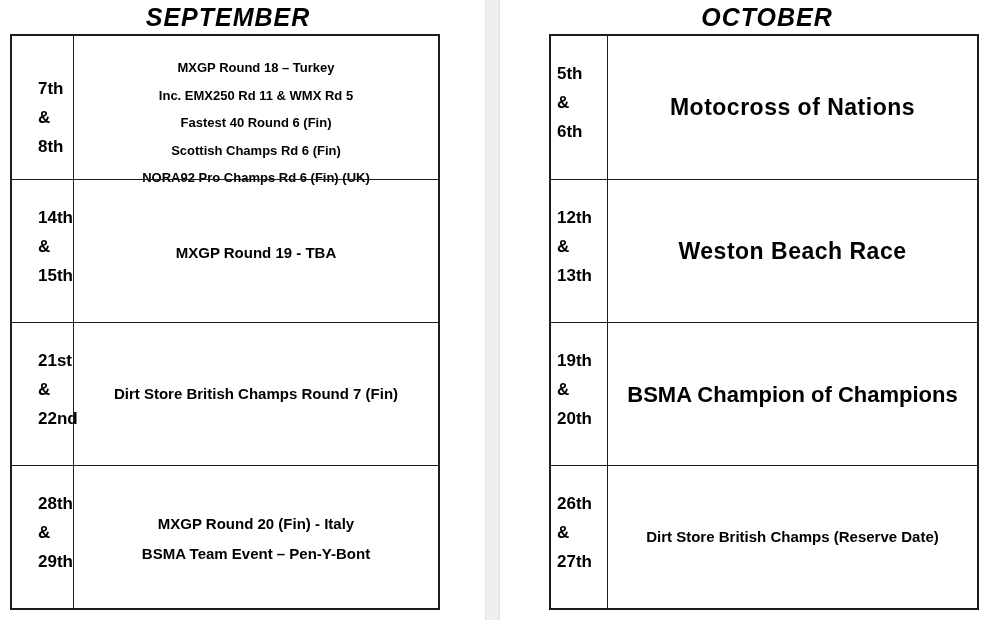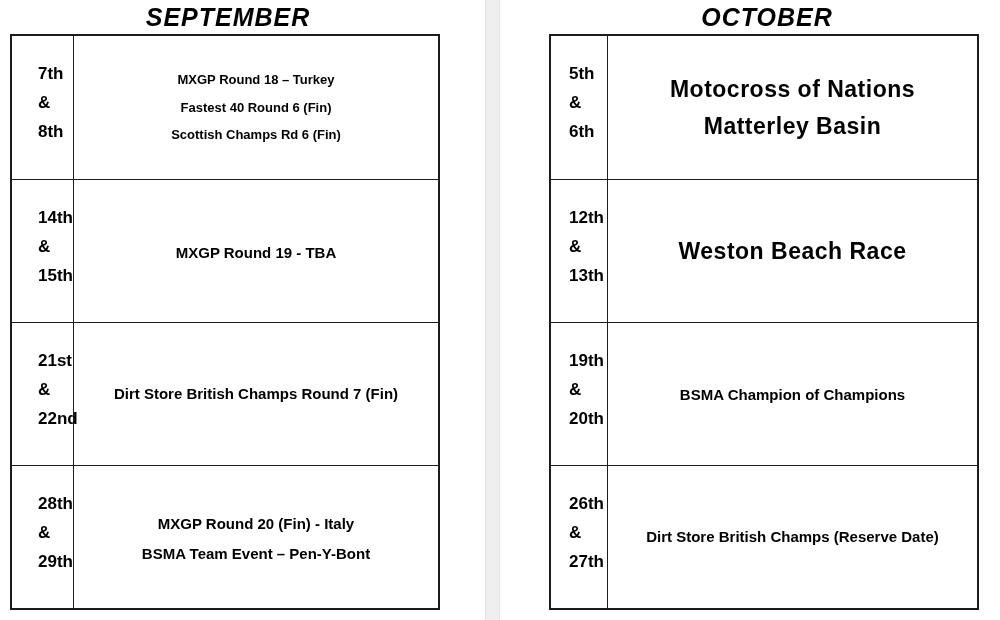--- a/index.html
+++ b/index.html
@@ -57,33 +57,33 @@
     border-right: 1.5px solid #1c1c1c;
     display: flex;
     flex-direction: column;
     justify-content: center;
     padding-left: 26px;
     padding-bottom: 10px;
     font-weight: bold;
     font-size: 17px;
     line-height: 29px;
   }
-  .page-right .date-cell { padding-left: 6px; margin-left: 12px; }
+  .page-right .date-cell { padding-left: 6px; }
   .event-cell {
     display: flex;
     flex-direction: column;
     justify-content: center;
     align-items: center;
     text-align: center;
     font-weight: bold;
     padding: 18px 6px;
   }
   .ev-sm { font-size: 13px;   line-height: 27.5px; }
   .ev-md { font-size: 15px;   line-height: 30px; }
-  .ev-lg { font-size: 15px;   line-height: 31px; }
+  .ev-lg { font-size: 22px;   line-height: 31px; }
   .ev-xl { font-size: 23px;   line-height: 37px; letter-spacing: 0.5px; text-align: right; }
   .ev-md.two-line { padding-bottom: 14px; }
   .event-line { white-space: nowrap; }
 </style>
 </head>
 <body>
 
 <div class="page-gutter"></div>
 
 <div class="page page-left">
@@ -91,22 +91,24 @@
   <div class="cal-table">
 
     <div class="cal-row">
       <div class="date-cell">
         <div class="date-line">7th</div>
         <div class="date-line">&amp;</div>
         <div class="date-line">8th</div>
       </div>
       <div class="event-cell ev-sm">
         <div class="event-line">MXGP Round 18 – Turkey</div>
+        <div class="event-line">Inc. EMX250 Rd 11 &amp; WMX Rd 5</div>
         <div class="event-line">Fastest 40 Round 6 (Fin)</div>
         <div class="event-line">Scottish Champs Rd 6 (Fin)</div>
+        <div class="event-line">NORA92 Pro Champs Rd 6 (Fin) (UK)</div>
       </div>
     </div>
 
     <div class="cal-row">
       <div class="date-cell">
         <div class="date-line">14th</div>
         <div class="date-line">&amp;</div>
         <div class="date-line">15th</div>
       </div>
       <div class="event-cell ev-md two-line">
@@ -145,21 +147,20 @@
   <div class="cal-table">
 
     <div class="cal-row">
       <div class="date-cell">
         <div class="date-line">5th</div>
         <div class="date-line">&amp;</div>
         <div class="date-line">6th</div>
       </div>
       <div class="event-cell ev-xl">
         <div class="event-line">Motocross of Nations</div>
-        <div class="event-line">Matterley Basin</div>
       </div>
     </div>
 
     <div class="cal-row">
       <div class="date-cell">
         <div class="date-line">12th</div>
         <div class="date-line">&amp;</div>
         <div class="date-line">13th</div>
       </div>
       <div class="event-cell ev-xl">

